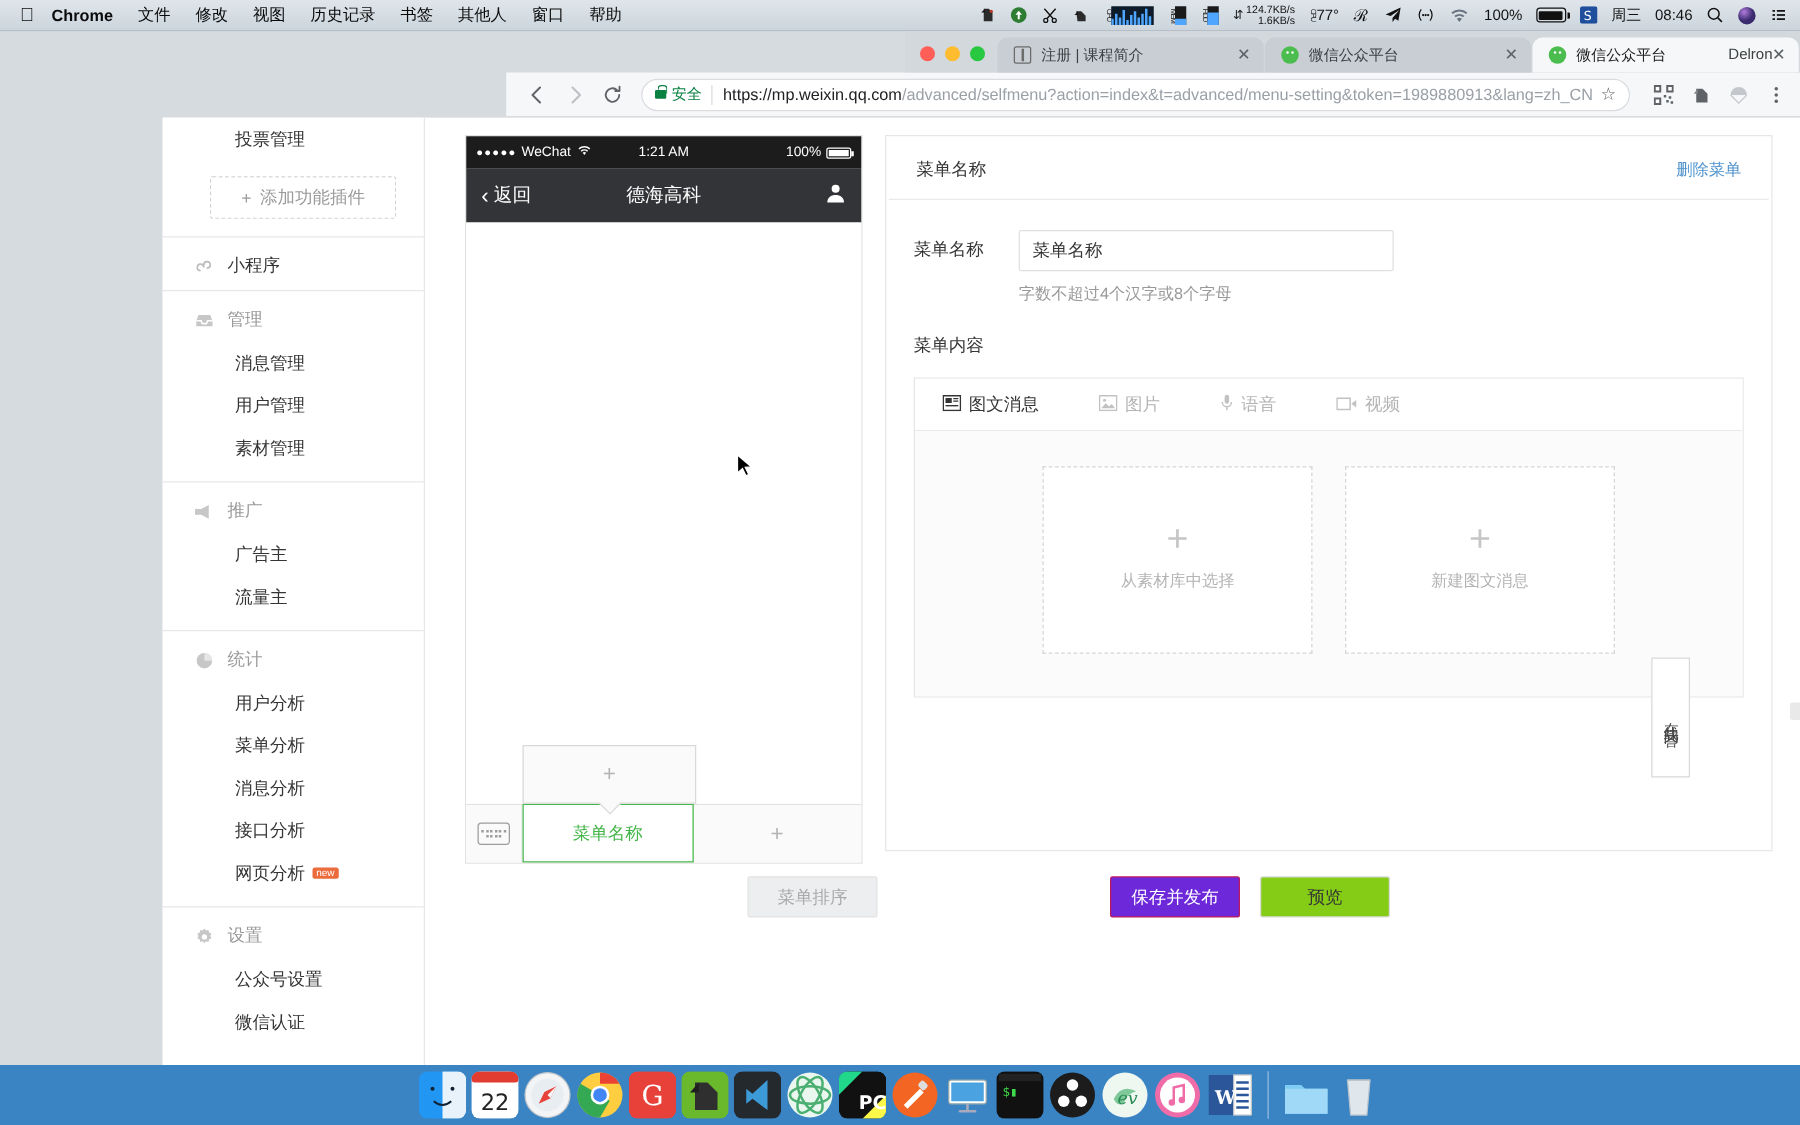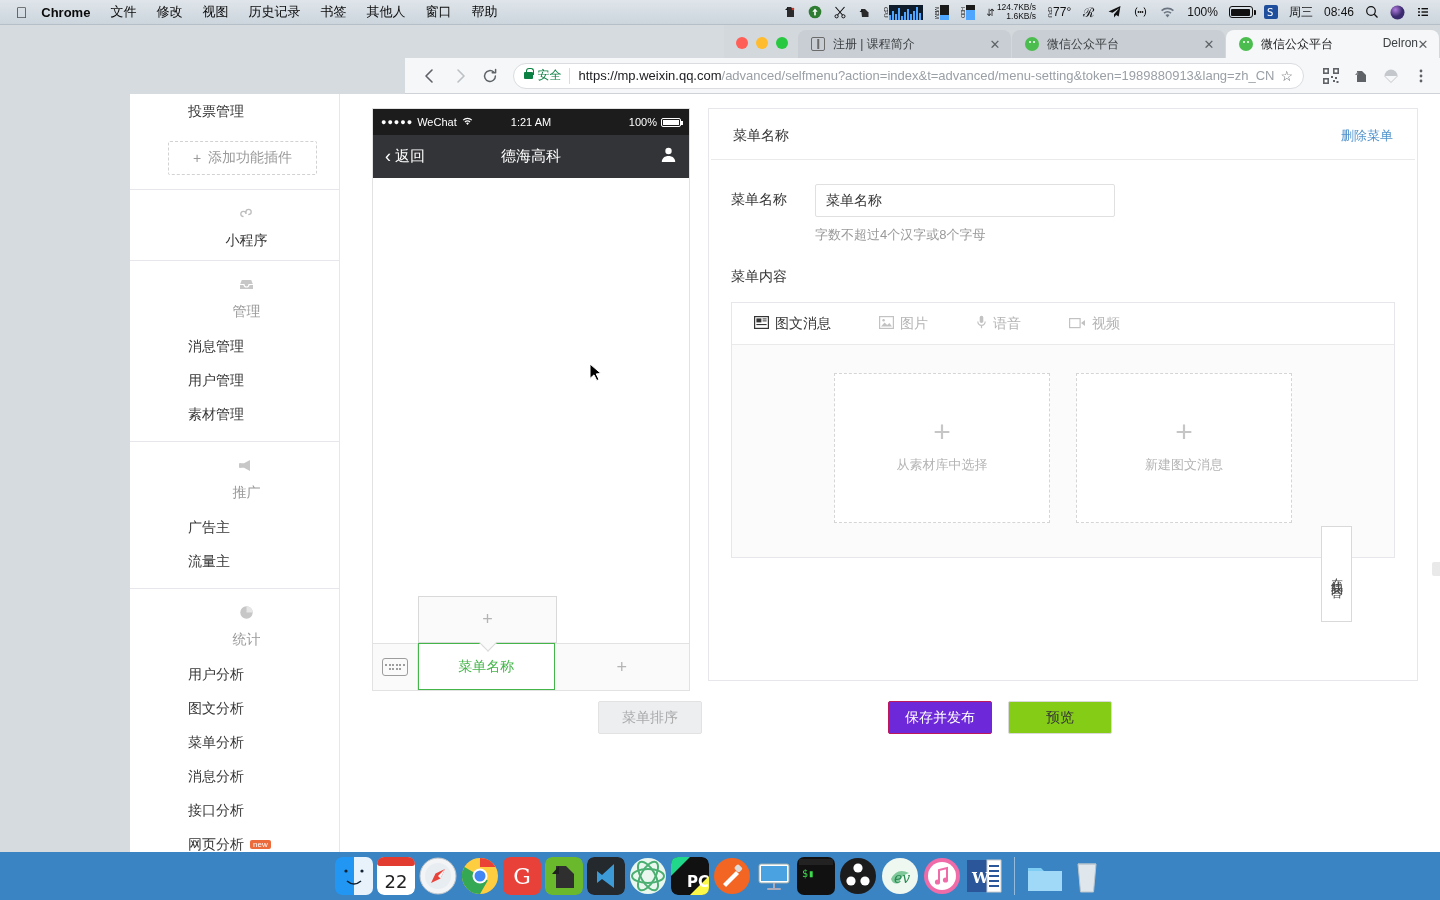--- a/index.html
+++ b/index.html
@@ -126,21 +126,21 @@
   .sb-plugin {
     margin: 13px 22px 14px 38px; height: 34px;
     border: 1px dashed #d2d2d2; border-radius: 2px;
     display: flex; align-items: center; justify-content: center;
     color: #9a9a9a; font-size: 14px; gap: 7px;
   }
   .sb-sep { height: 1px; background: #e7e7eb; }
   .sb-group { padding: 14px 0 10px; }
   .sb-head {
     display: flex; align-items: center; gap: 10px;
-    padding: 0 0 8px 24px; color: #9a9a9a; font-size: 14px; flex-direction: column;
+    padding: 0 0 8px 24px; color: #9a9a9a; font-size: 14px;
   }
   .sb-head .gi { width: 18px; height: 18px; display:flex; align-items:center;justify-content:center; color:#bdbdbd;}
   .badge-new {
     display:inline-block; background:#ec6b3c; color:#fff; font-size:8px;
     padding: 0 3px; border-radius: 2px; vertical-align: 2px; margin-left: 6px;
     font-family:Liberation Sans, sans-serif; line-height: 9px;
   }
 
   
   .center-col { flex: 0 0 340px; padding: 14px 0 0 32px; }
@@ -580,21 +580,20 @@
           <div class="sb-head">
             <span class="gi">
               <svg width="17" height="17" viewBox="0 0 17 17">
                   <circle cx="8.5" cy="8.5" r="6.2" fill="#c7c7c7"></circle>
                   <path d="M8.5 8.5V2.3a6.2 6.2 0 016.2 6.2z" fill="#e6e6e6"></path>
                 </svg>
             </span>
             <span>统计</span>
           </div>
           <div class="sb-link">用户分析</div>
-          <div class="sb-link">图文分析</div>
           <div class="sb-link">菜单分析</div>
           <div class="sb-link">消息分析</div>
           <div class="sb-link">接口分析</div>
           <div class="sb-link">
             <span>网页分析</span><span class="badge-new">new</span>
           </div>
         </div>
         <div class="sb-sep"></div>
 
         <div class="sb-group">

